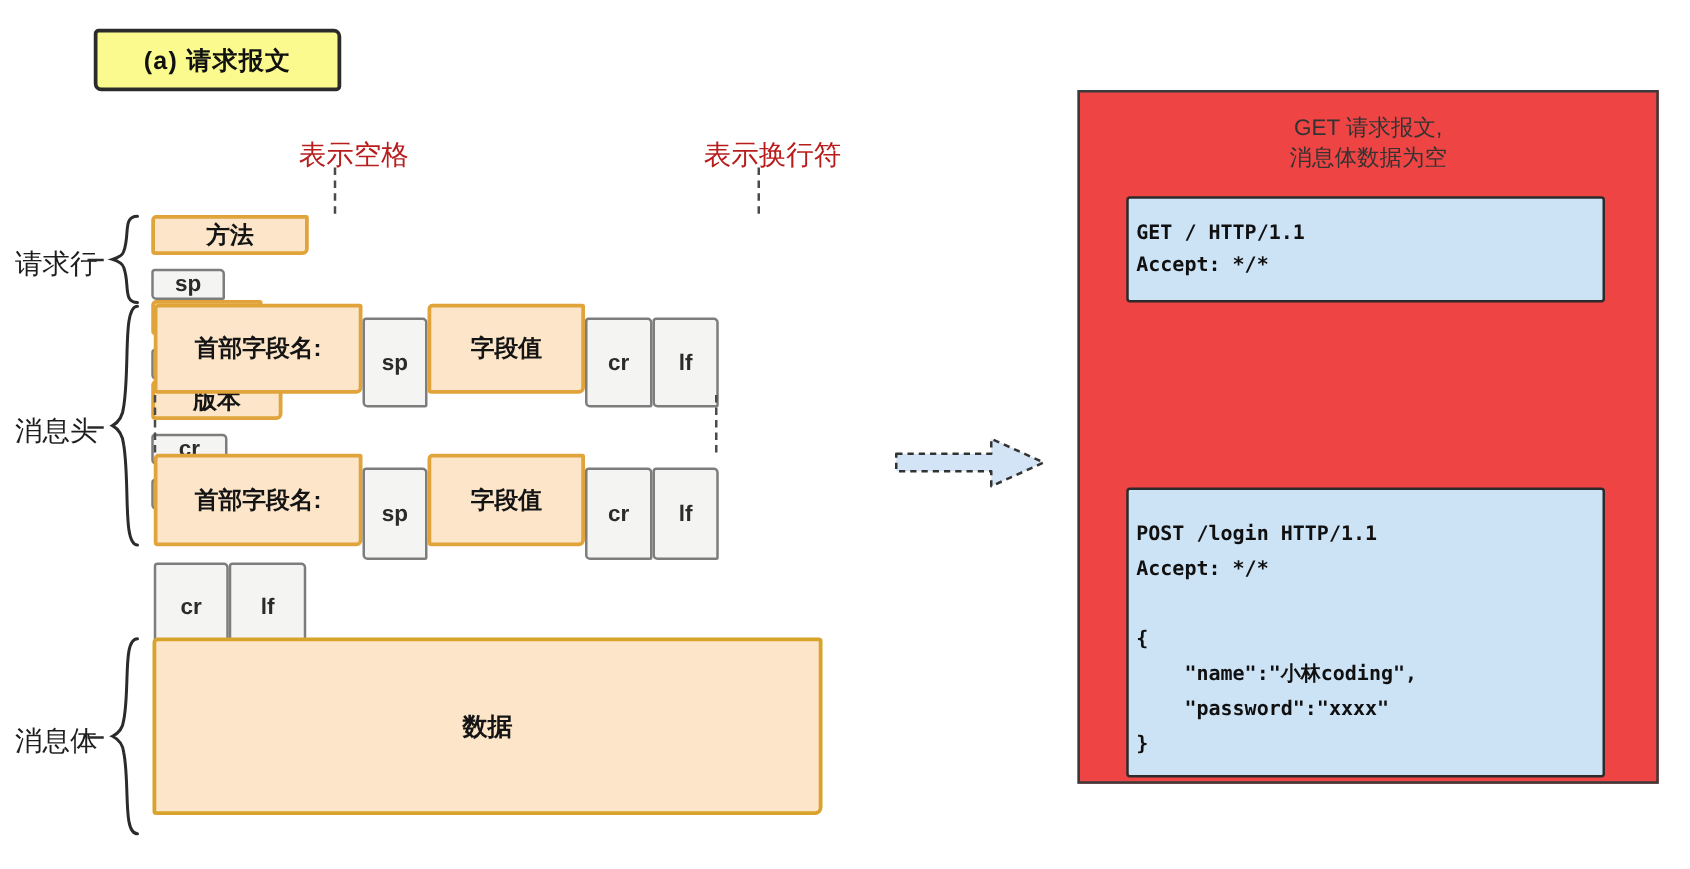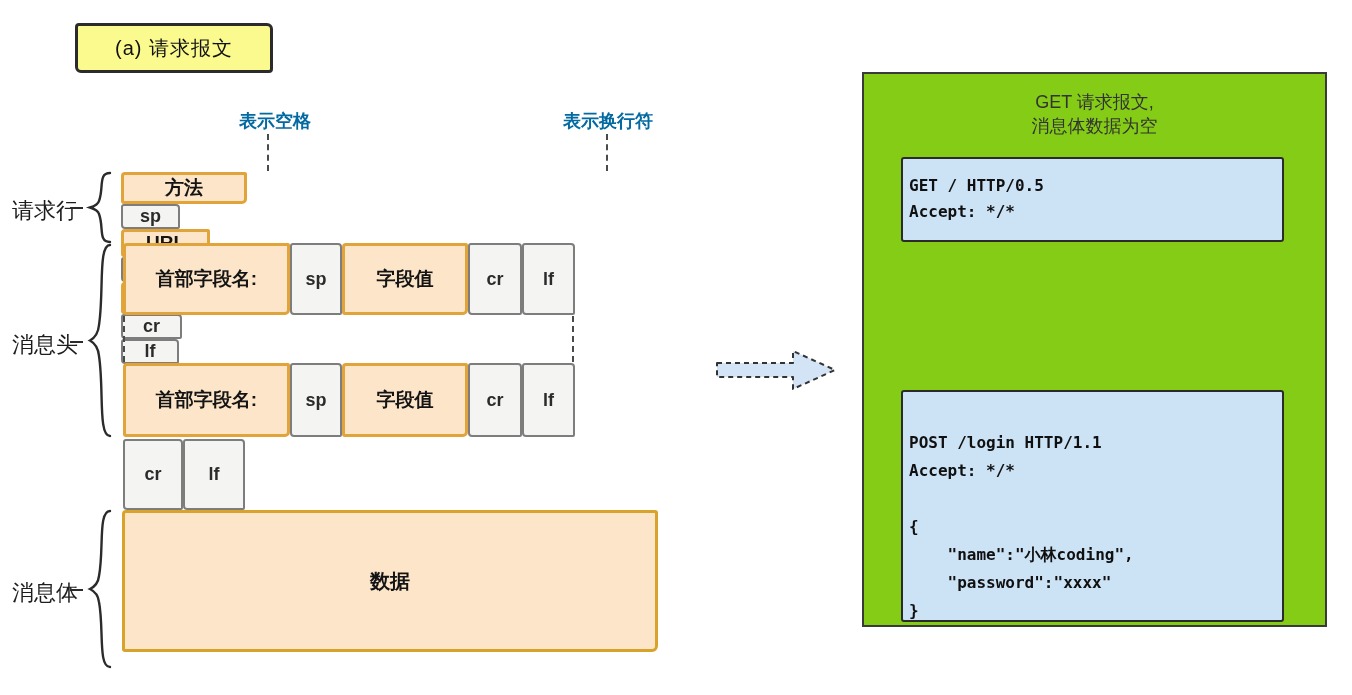--- a/index.html
+++ b/index.html
@@ -7,42 +7,42 @@
     position:relative; width:1352px; height:695px; overflow:hidden;
     background:#ffffff; font-family:"Liberation Sans", sans-serif; color:#222;
   }
 
   
   .badge {
     position:absolute; left:75px; top:23px; width:192px; height:44px;
     background:#FAFA8E; border:3px solid #2b2b2b;
     border-radius:4px 6px 4px 6px;
     display:flex; align-items:center; justify-content:center;
-    font-size:20px; font-weight:normal; color:#111; letter-spacing:1px;
+    font-size:20px; font-weight:bold; color:#111; letter-spacing:1px;
   }
 
   
-  .note { position:absolute; font-size:18px; color:#0369a1; white-space:nowrap;font-weight:bold; }
+  .note { position:absolute; font-size:22px; color:#b91c1c; white-space:nowrap; }
   .vdash { position:absolute; width:0; border-left:2px dashed #4a4a4a; }
 
   
   .srow { position:absolute; display:flex; }
   .cell {
     box-sizing:border-box; display:flex; align-items:center; justify-content:center;
     height:100%;
   }
   .cell-field {
     background:#FCE5C9; border:3px solid #E0A43B;
     border-radius:4px 2px 5px 3px;
     font-weight:bold; font-size:19px; color:#141414;
   }
   .cell-ctrl {
     background:#F4F4F3; border:2px solid #7d7d7d;
     border-radius:3px 4px 2px 4px;
-    font-weight:600; font-size:18px; color:#2b2b2b;
+    font-weight:600; font-size:18px; color:#2b2b2b;margin-top:11px;
   }
   .databox {
     position:absolute; left:122px; top:510px; width:536px; height:142px;
     box-sizing:border-box; background:#FCE5C9; border:3px solid #D8A32A;
     border-radius:4px 3px 6px 3px;
     display:flex; align-items:center; justify-content:center;
     font-size:20px; font-weight:bold; color:#141414;
   }
 
   
@@ -50,37 +50,37 @@
   .connector { position:absolute; width:13px; border-top:2px solid #2b2b2b; }
   .brace { position:absolute; left:84px; width:28px; }
   .brace path { fill:none; stroke:#2b2b2b; stroke-width:2.4; stroke-linecap:round; }
 
   
   .arrow { position:absolute; left:714px; top:347px; }
 
   
   .panel {
     position:absolute; left:862px; top:72px; width:465px; height:555px;
-    box-sizing:border-box; border:2px solid #3a3a3a; background:#84cc16;
+    box-sizing:border-box; border:2px solid #3a3a3a; background:#ef4444;
   }
   .panel-title {
     position:absolute; left:0; width:100%; text-align:center;
     font-size:18px; color:#333; line-height:1.35; white-space:pre-line;
   }
   .codebox {
     position:absolute; left:37px; width:383px; box-sizing:border-box;
     background:#CCE2F5; border:2.5px solid #2b2b2b; border-radius:3px;
   }
   .codebox pre {
     margin:0; padding:0 6px; white-space:pre;
     font-family:"DejaVu Sans Mono", monospace;
     font-weight:bold; font-size:16px; color:#101010;
   }
   .codebox.get pre  { padding-top:14px; line-height:26px; }
-  .codebox.post pre { padding-top:21px; line-height:28px;margin-top:16px; }
+  .codebox.post pre { padding-top:21px; line-height:28px; }
 </style>
 </head>
 <body>
 
 <div id="canvas">
 
   <div class="badge">(a) 请求报文</div>
 
   <div class="note" style="left:239px; top:109px;">表示空格</div>
   <div class="vdash" style="left:267px; top:134px; height:37px;"></div>
@@ -145,21 +145,21 @@
   <svg class="arrow" width="126" height="46" viewBox="0 0 126 46">
     <polygon points="3,16 79,16 79,4 121,23 79,42 79,30 3,30" fill="#D2E4F5" stroke="#333" stroke-width="2" stroke-dasharray="5 4" stroke-linejoin="round"></polygon>
   </svg>
 
   <div class="panel">
 
     <div class="panel-title" style="top:16px;">GET 请求报文,
 消息体数据为空</div>
 
     <div class="codebox get" style="top:83px; height:85px;">
-      <pre>GET / HTTP/0.5
+      <pre>GET / HTTP/1.1
 Accept: */*</pre>
     </div>
 
 
     <div class="codebox post" style="top:316px; height:232px;">
       <pre>POST /login HTTP/1.1
 Accept: */*
 
 {
     "name":"小林coding",

